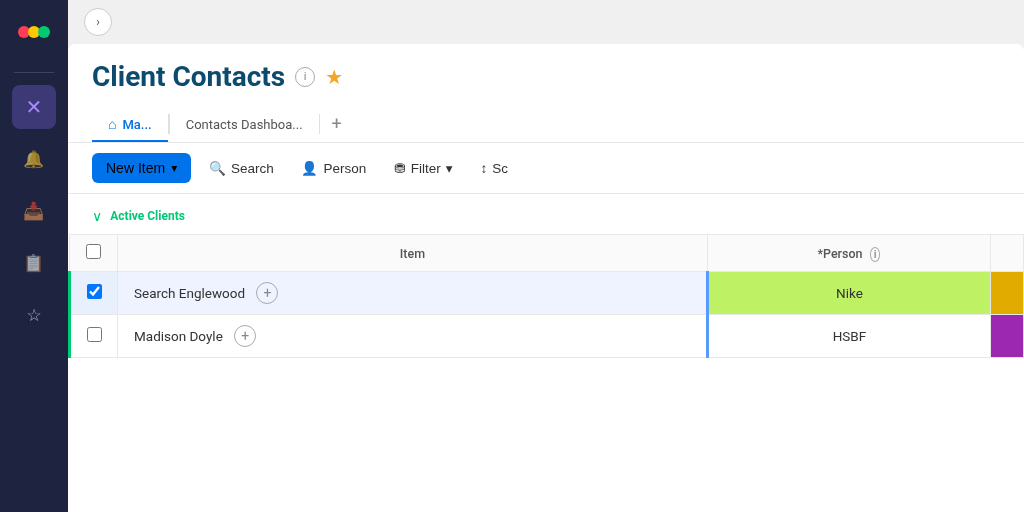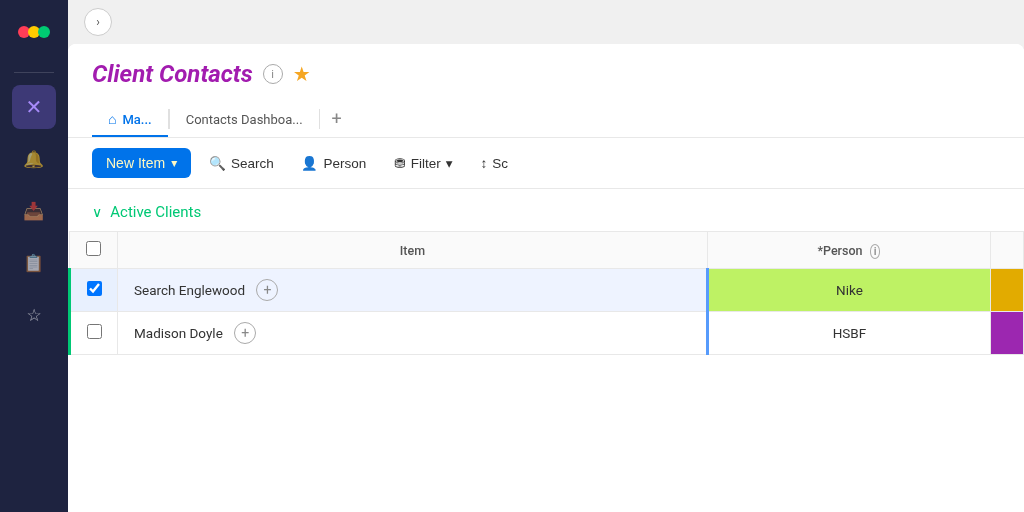--- a/index.html
+++ b/index.html
@@ -90,24 +90,23 @@
     }
 
     .page-title-row {
       display: flex;
       align-items: center;
       gap: 10px;
       margin-bottom: 12px;
     }
 
     .page-title {
-      font-size: 24px;
+      font-size: 28px;
       font-weight: 700;
-      color: #a21caf;
-      font-style: italic;
+      color: #0c4a6e;
     }
 
     .info-icon {
       width: 20px;
       height: 20px;
       border-radius: 50%;
       border: 1.5px solid #aaa;
       display: flex;
       align-items: center;
       justify-content: center;
@@ -170,21 +169,21 @@
       background: white;
       padding: 10px 24px;
       display: flex;
       align-items: center;
       gap: 8px;
       border-bottom: 1px solid #e8e8e8;
     }
 
     .btn-new-item {
       background: #0073ea;
-      color: #fef9c3;
+      color: #000000;
       border: none;
       border-radius: 6px;
       padding: 7px 14px;
       font-size: 14px;
       font-weight: 500;
       cursor: pointer;
       display: flex;
       align-items: center;
       gap: 6px;
     }
@@ -223,22 +222,22 @@
     }
 
     .section-chevron {
       color: #00c875;
       font-size: 14px;
       cursor: pointer;
     }
 
     .section-title {
       color: #00c875;
-      font-size: 15px;
-      font-weight: 400;
+      font-size: 12px;
+      font-weight: 700;
     }
 
     
     .data-table {
       width: 100%;
       border-collapse: collapse;
     }
 
     .data-table th {
       background: #fafafa;

